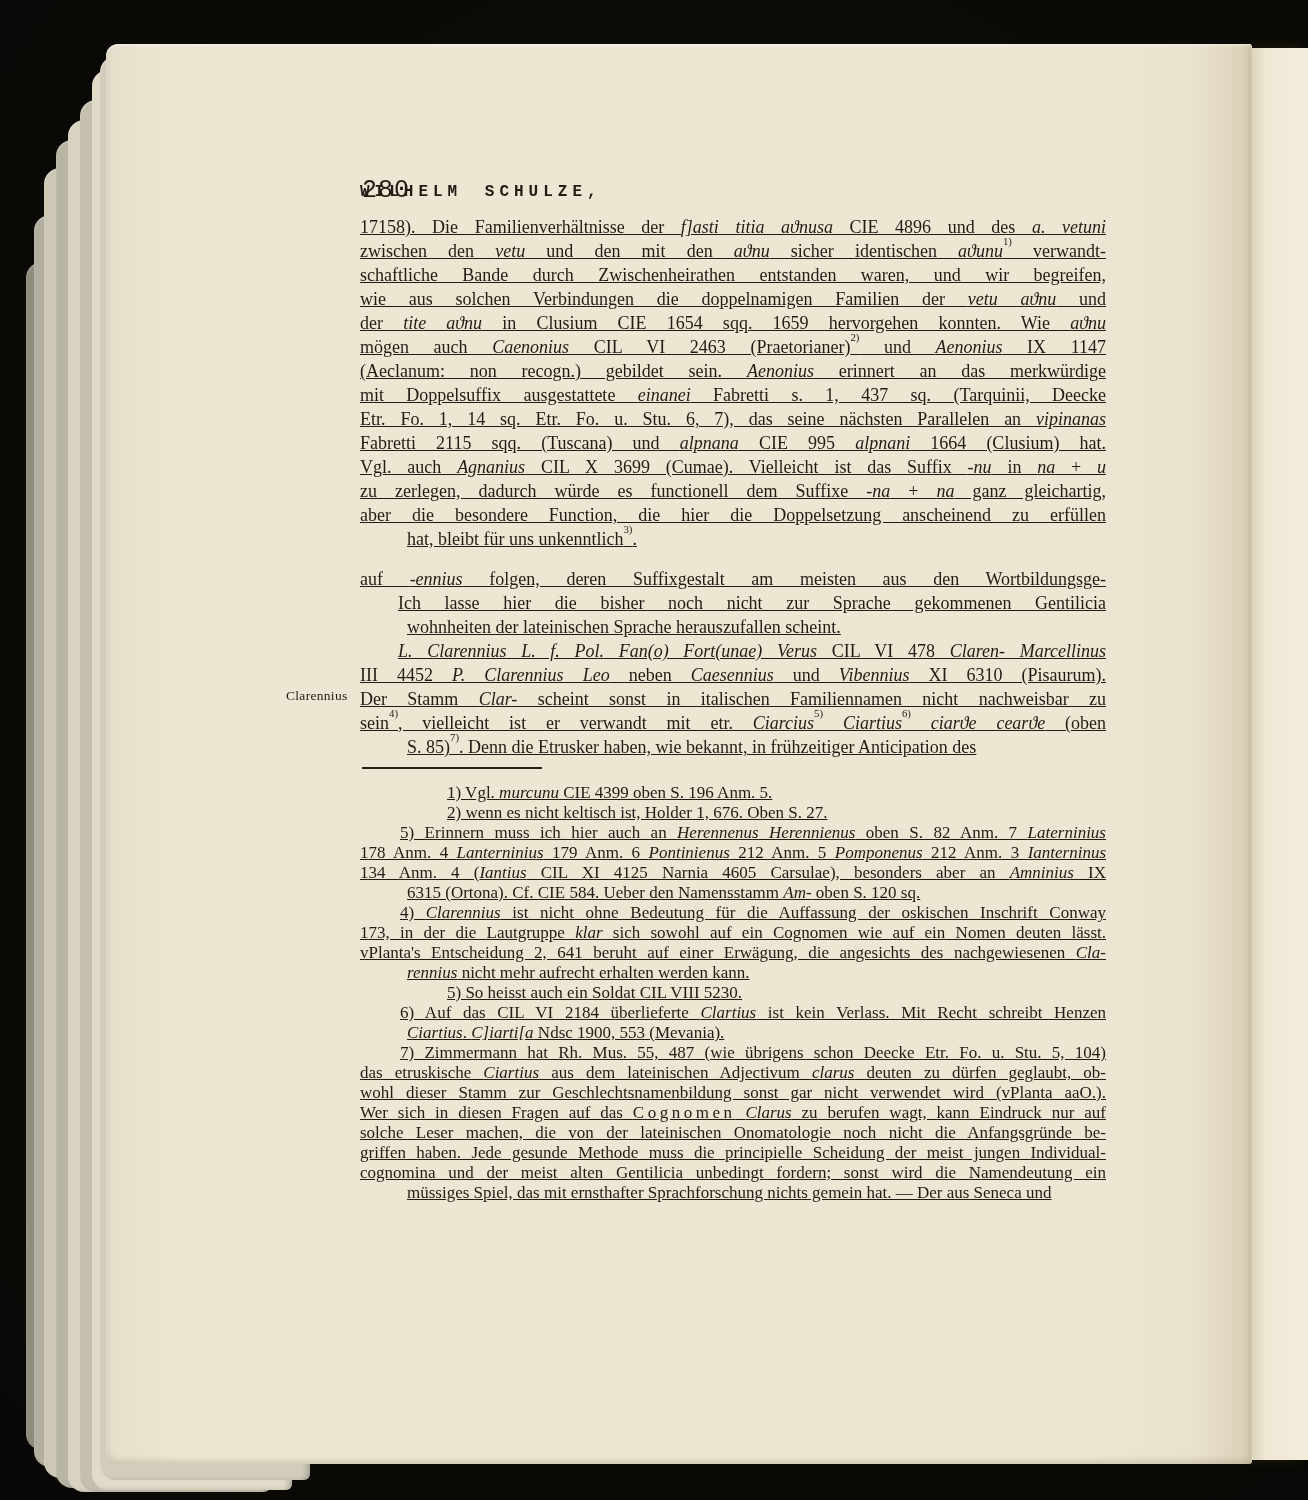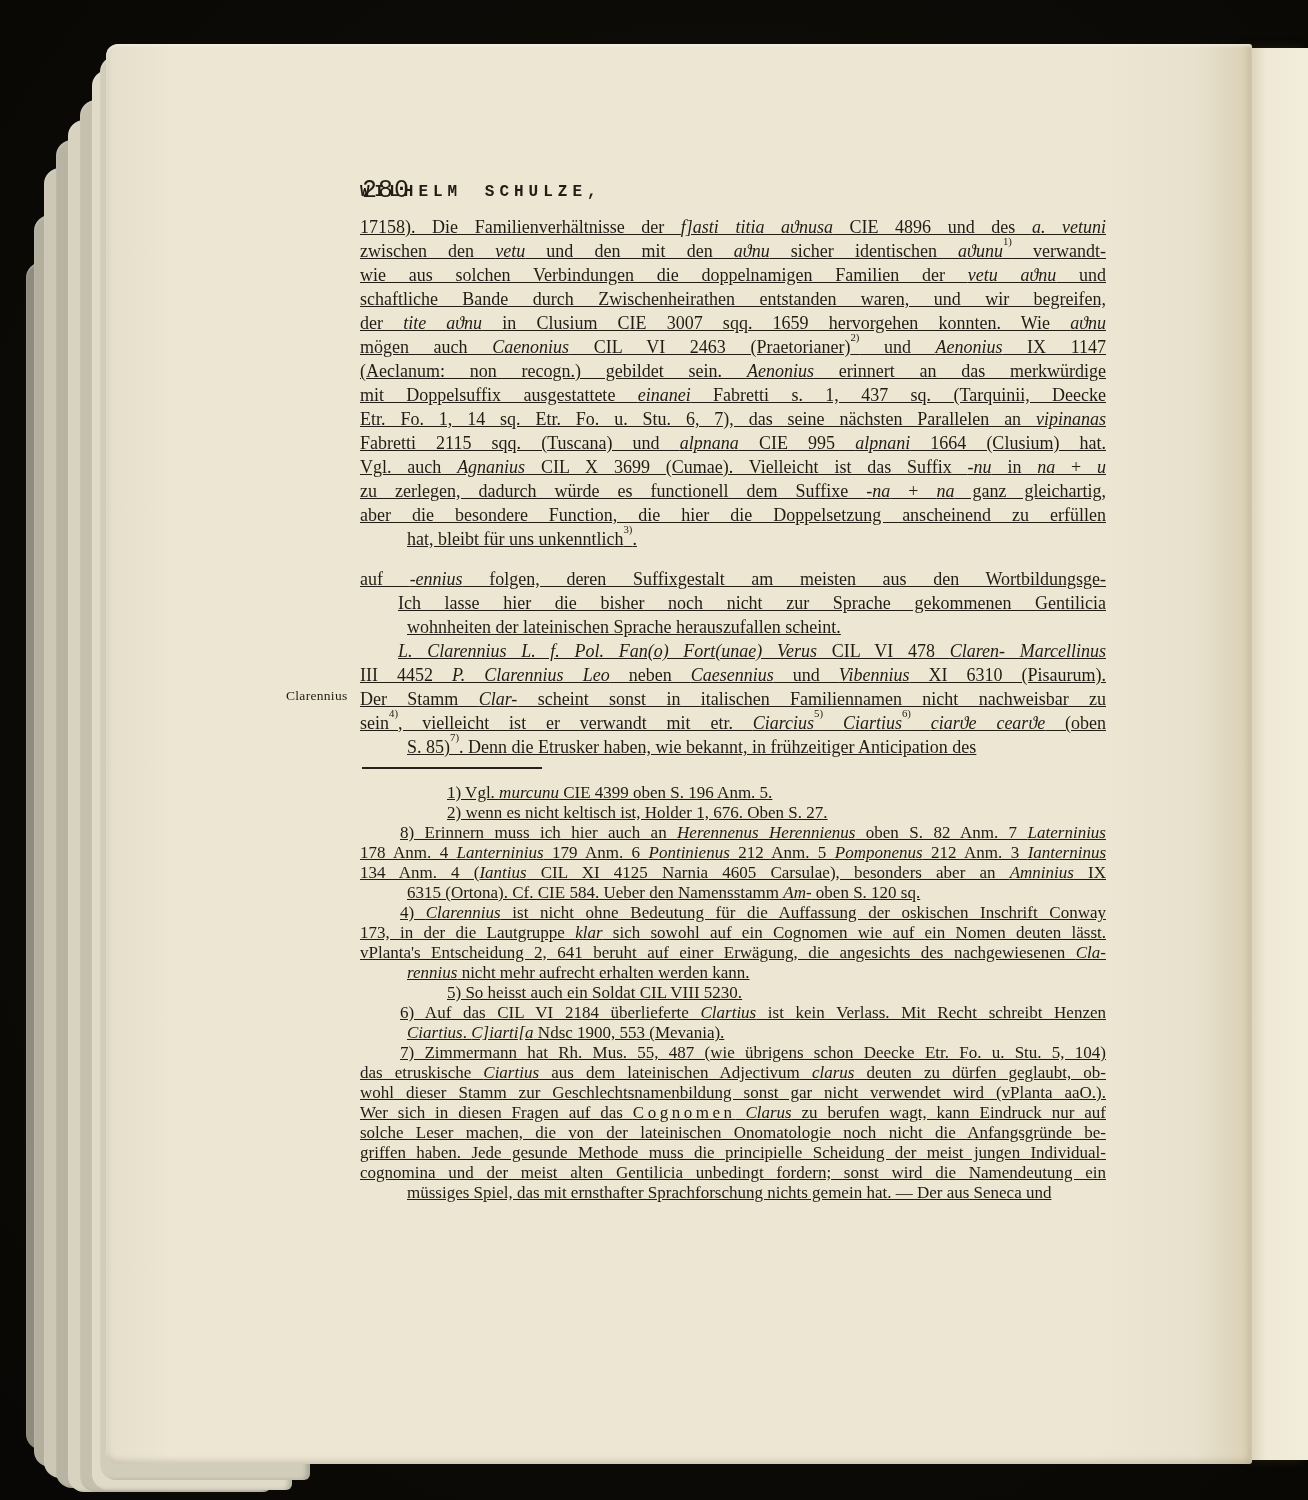--- a/index.html
+++ b/index.html
@@ -74,23 +74,23 @@
         <div class="page-num">280</div>
         <div class="run-head">WILHELM SCHULZE,</div>
       </div>
 
       <div class="margin-note">Clarennius</div>
 
       <div class="body-text">
           <div class="para">
             <div class="line first"><span>17158). Die Familienverhältnisse der </span><i>f]asti titia aϑnusa</i><span> CIE 4896 und des </span><i>a. vetuni</i></div>
             <div class="line"><span>zwischen den </span><i>vetu</i><span> und den mit den </span><i>aϑnu</i><span> sicher identischen </span><i>aϑunu</i><sup>1)</sup><span> verwandt-</span></div>
+            <div class="line"><span>schaftliche Bande durch Zwischenheirathen entstanden waren, und wir begreifen,</span></div>
             <div class="line"><span>wie aus solchen Verbindungen die doppelnamigen Familien der </span><i>vetu aϑnu</i><span> und</span></div>
-            <div class="line"><span>schaftliche Bande durch Zwischenheirathen entstanden waren, und wir begreifen,</span></div>
-            <div class="line"><span>der </span><i>tite aϑnu</i><span> in Clusium CIE 3007 sqq. 1659 hervorgehen konnten. Wie </span><i>aϑnu</i></div>
+            <div class="line"><span>der </span><i>tite aϑnu</i><span> in Clusium CIE 1654 sqq. 1659 hervorgehen konnten. Wie </span><i>aϑnu</i></div>
             <div class="line"><span>mögen auch </span><i>Caenonius</i><span> CIL VI 2463 (Praetorianer)</span><sup>2)</sup><span> und </span><i>Aenonius</i><span> IX 1147</span></div>
             <div class="line"><span>(Aeclanum: non recogn.) gebildet sein. </span><i>Aenonius</i><span> erinnert an das merkwürdige</span></div>
             <div class="line"><span>mit Doppelsuffix ausgestattete </span><i>einanei</i><span> Fabretti s. 1, 437 sq. (Tarquinii, Deecke</span></div>
             <div class="line"><span>Etr. Fo. 1, 14 sq. Etr. Fo. u. Stu. 6, 7), das seine nächsten Parallelen an </span><i>vipinanas</i></div>
             <div class="line"><span>Fabretti 2115 sqq. (Tuscana) und </span><i>alpnana</i><span> CIE 995 </span><i>alpnani</i><span> 1664 (Clusium) hat.</span></div>
             <div class="line"><span>Vgl. auch </span><i>Agnanius</i><span> CIL X 3699 (Cumae). Vielleicht ist das Suffix </span><i>-nu</i><span> in </span><i>na</i><span> + </span><i>u</i></div>
             <div class="line"><span>zu zerlegen, dadurch würde es functionell dem Suffixe </span><i>-na</i><span> + </span><i>na</i><span> ganz gleichartig,</span></div>
             <div class="line"><span>aber die besondere Function, die hier die Doppelsetzung anscheinend zu erfüllen</span></div>
             <div class="line last"><span>hat, bleibt für uns unkenntlich</span><sup>3)</sup><span>.</span></div>
           </div>
@@ -111,21 +111,21 @@
       <div class="fn-rule"></div>
 
       <div class="footnotes">
           <div class="para indent">
             <div class="line first last"><span>1) Vgl. </span><i>murcunu</i><span> CIE 4399 oben S. 196 Anm. 5.</span></div>
           </div>
           <div class="para indent">
             <div class="line first last"><span>2) wenn es nicht keltisch ist, Holder 1, 676. Oben S. 27.</span></div>
           </div>
           <div class="para indent">
-            <div class="line first"><span>8) Erinnern muss ich hier auch an </span><i>Herennenus Herennienus</i><span> oben S. 82 Anm. 7 </span><i>Laterninius</i></div>
+            <div class="line first"><span>5) Erinnern muss ich hier auch an </span><i>Herennenus Herennienus</i><span> oben S. 82 Anm. 7 </span><i>Laterninius</i></div>
             <div class="line"><span>178 Anm. 4 </span><i>Lanterninius</i><span> 179 Anm. 6 </span><i>Pontinienus</i><span> 212 Anm. 5 </span><i>Pomponenus</i><span> 212 Anm. 3 </span><i>Ianterninus</i></div>
             <div class="line"><span>134 Anm. 4 (</span><i>Iantius</i><span> CIL XI 4125 Narnia 4605 Carsulae), besonders aber an </span><i>Amninius</i><span> IX</span></div>
             <div class="line last"><span>6315 (Ortona). Cf. CIE 584. Ueber den Namensstamm </span><i>Am-</i><span> oben S. 120 sq.</span></div>
           </div>
           <div class="para indent">
             <div class="line first"><span>4) </span><i>Clarennius</i><span> ist nicht ohne Bedeutung für die Auffassung der oskischen Inschrift Conway</span></div>
             <div class="line"><span>173, in der die Lautgruppe </span><i>klar</i><span> sich sowohl auf ein Cognomen wie auf ein Nomen deuten lässt.</span></div>
             <div class="line"><span>vPlanta's Entscheidung 2, 641 beruht auf einer Erwägung, die angesichts des nachgewiesenen </span><i>Cla-</i></div>
             <div class="line last"><i>rennius</i><span> nicht mehr aufrecht erhalten werden kann.</span></div>
           </div>

